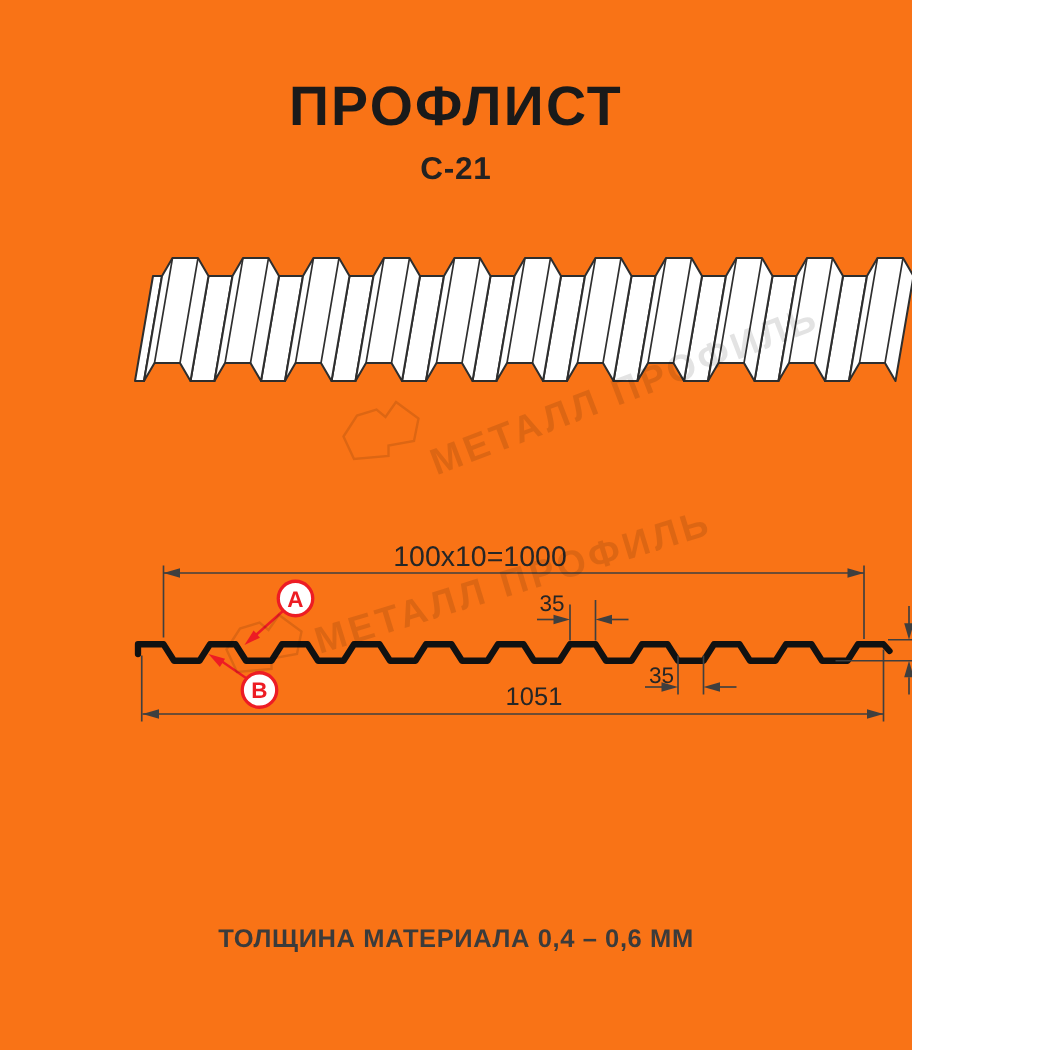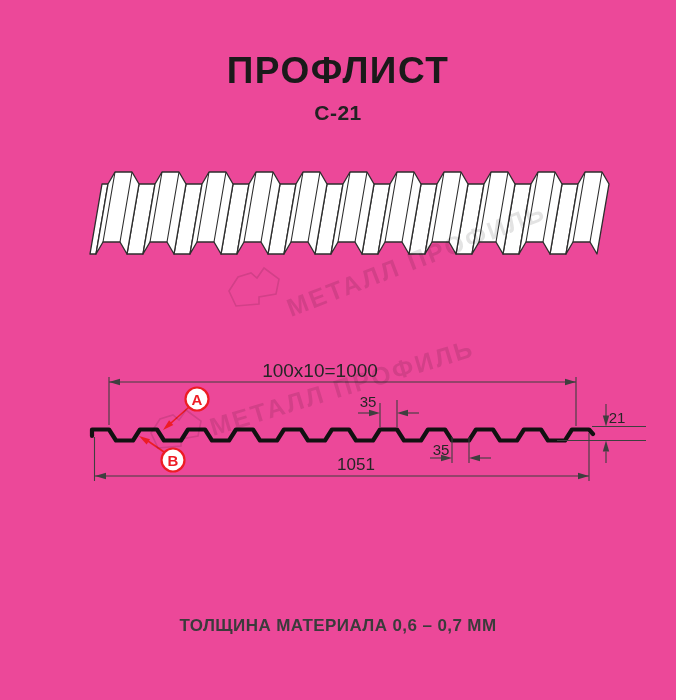--- a/index.html
+++ b/index.html
@@ -1,16 +1,16 @@
 <!DOCTYPE html>
 <html><head>
 <meta charset="utf-8">
 <style>
   html,body{margin:0;padding:0;background:#fff;}
-  .page{position:relative;width:676px;height:700px;background:#ec4899;overflow:hidden;
+  .page{position:relative;width:608px;height:700px;background:#f97316;overflow:hidden;
         font-family:"Liberation Sans", sans-serif;}
   .title{position:absolute;top:50px;left:0;right:0;text-align:center;
          font-size:37px;font-weight:bold;letter-spacing:1.5px;color:#1a1a1a;}
   .subtitle{position:absolute;top:101px;left:0;right:0;text-align:center;
          font-size:21px;font-weight:bold;letter-spacing:0.5px;color:#222;}
   .caption{position:absolute;top:616px;left:0;right:0;text-align:center;
          font-size:17px;font-weight:bold;letter-spacing:0.4px;color:#3b3b3b;}
   svg.art{position:absolute;left:0;top:0;}
   .dim line{stroke:#3f3f3f;stroke-width:1.1;}
   .dim polygon{fill:#3f3f3f;stroke:none;}
@@ -138,14 +138,14 @@
         <path d="M2,26 L11,12 L24,8 L30,13 L37,3 L52,14 L49,29 L32,32 L32,39 L9,41 Z"></path>
         <text transform="translate(64,52) rotate(-21)">МЕТАЛЛ ПРОФИЛЬ</text>
       </g>
       <g transform="translate(149,407)">
         <path d="M2,26 L11,12 L24,8 L30,13 L37,3 L52,14 L49,29 L32,32 L32,39 L9,41 Z"></path>
         <text transform="translate(64,29) rotate(-17)">МЕТАЛЛ ПРОФИЛЬ</text>
       </g>
     </g>
   </svg>
 
-  <div class="caption">ТОЛЩИНА МАТЕРИАЛА 0,6 – 0,7 ММ</div>
+  <div class="caption">ТОЛЩИНА МАТЕРИАЛА 0,4 – 0,6 ММ</div>
 </div>
 
 </body></html>

